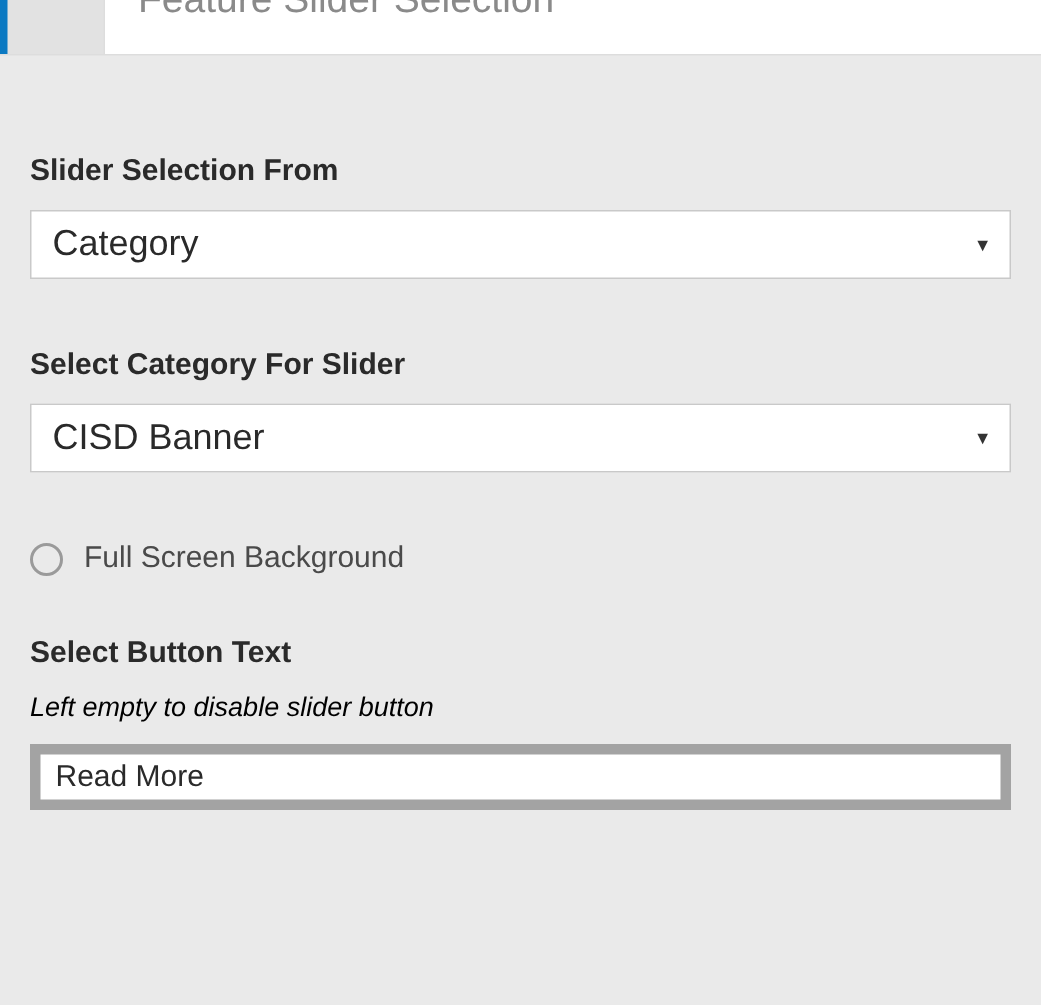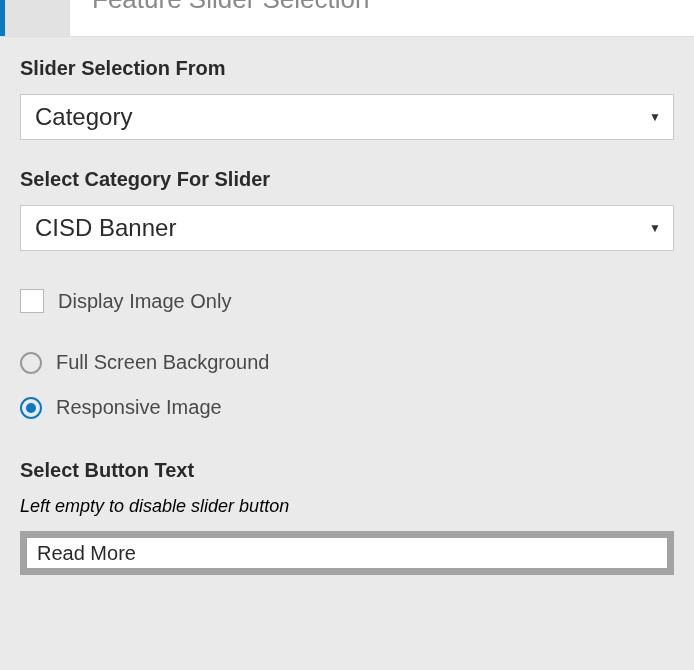--- a/index.html
+++ b/index.html
@@ -5,21 +5,21 @@
     * { margin: 0; padding: 0; box-sizing: border-box; font-family: "Segoe UI", Tahoma, Geneva, Verdana, sans-serif; }
     body { background: #eaeaea; width: 694px; height: 670px; overflow: hidden; }
     
     .header-row { display: flex; height: 37px; border-bottom: 1px solid #ddd; }
     .header-tab-left { width: 70px; background: #e2e2e2; border-left: 5px solid #0b79c2; border-right: 1px solid #ddd; }
     .header-panel { flex: 1; background: #fff; display: flex; align-items: flex-start; padding: 0 22px; }
     .header-title { color: #8a8a8a; font-size: 26px; font-weight: 400; line-height: 1; margin-top: -14px; }
     
     .content { padding: 20px; }
     
-    .field { margin-bottom: 28px; }
+    .field { margin-bottom: 28px; margin-top: 46px; }
     .field-label { color: #2a2a2a; font-size: 20px; font-weight: 600; margin-bottom: 14px; display: block; }
     
     .select { position: relative; width: 100%; height: 46px; background: #fff; border: 1px solid #c9c9c9; display: flex; align-items: center; padding: 0 14px; cursor: pointer; }
     .select-value { color: #2a2a2a; font-size: 24px; font-weight: 400; }
     .select-arrow { position: absolute; right: 12px; top: 50%; transform: translateY(-50%); color: #333; font-size: 12px; }
     
     .checkbox-row { display: flex; align-items: center; gap: 14px; margin-top: 38px; margin-bottom: 38px; }
     .checkbox-box { width: 24px; height: 24px; background: #fff; border: 1px solid #b8b8b8; cursor: pointer; }
     .checkbox-label { color: #4a4a4a; font-size: 20px; }
     
@@ -55,36 +55,26 @@
   </div>
 
   <div class="field">
     <div class="field-label">Select Category For Slider</div>
     <div class="select">
       <span class="select-value">CISD Banner</span>
       <span class="select-arrow">▼</span>
     </div>
   </div>
 
-  <div class="checkbox-row">
-    <div class="checkbox-box"></div>
-    <div class="checkbox-label">Display Image Only</div>
-  </div>
 
   <div class="field">
     <div class="radio-group">
       <div class="radio-row">
         <div class="radio-outer"></div>
         <div class="radio-label">Full Screen Background</div>
-      </div>
-      <div class="radio-row">
-        <div class="radio-outer selected">
-          <div class="radio-inner"></div>
-        </div>
-        <div class="radio-label">Responsive Image</div>
       </div>
     </div>
   </div>
 
   <div class="field" style="margin-top:40px;">
     <div class="field-label">Select Button Text</div>
     <div class="help-text">Left empty to disable slider button</div>
     <input type="text" class="text-input" value="Read More" style="">
   </div>
 

